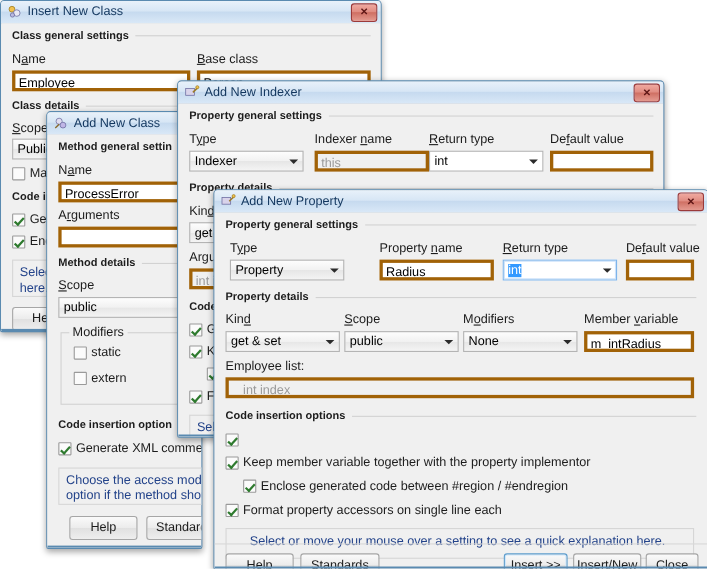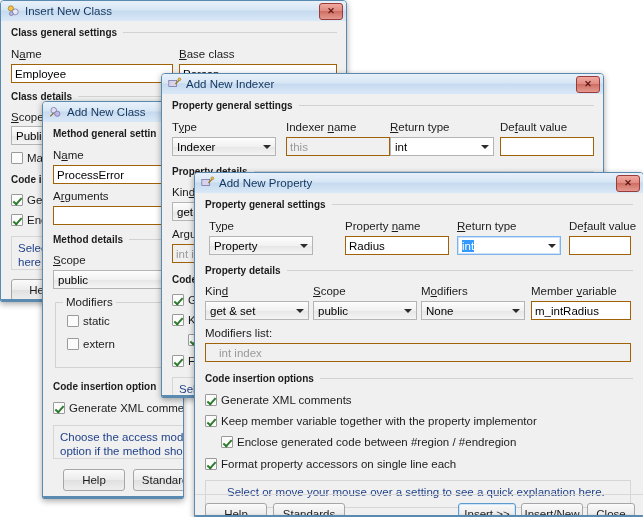--- a/index.html
+++ b/index.html
@@ -57,21 +57,21 @@
   .grp .rule{
     height:1px;background:#d2d2d2;margin-left:6px;flex:1 1 auto;
   }
   .lbl{
     position:absolute;font-size:11.5px;color:#1c1c1c;white-space:nowrap;
   }
   .lbl u{text-decoration:underline;}
   .txt{
     position:absolute;
     background:#ffffff;
-    border:1px solid #a16207;
+    border:3px solid #a16207;
     box-sizing:border-box;
     font-size:11.5px;
     color:#000;
     padding:2px 3px;
     line-height:14px;
     white-space:nowrap;overflow:hidden;
   }
   .txt.ph{color:#9a9a9a;}
   .txt.dis{background:#f0f0f0;color:#9a9a9a;}
   .combo{
@@ -372,30 +372,29 @@
       <span class="arrow"></span>
     </div>
     <div class="lbl" style="left:226px;top:92px;">M<u>o</u>difiers</div>
     <div class="combo" style="left:226px;top:108px;width:104px;height:19px;">
       <span>None</span>
       <span class="arrow"></span>
     </div>
     <div class="lbl" style="left:336px;top:92px;">Member <u>v</u>ariable</div>
     <div class="txt" style="left:336px;top:108px;width:100px;height:19px;">m_intRadius</div>
 
-    <div class="lbl" style="left:10px;top:134px;"><span>Modifiers list:</span></div>
+    <div class="lbl" style="left:10px;top:134px;"><span>Employee list:</span></div>
     <div class="txt dis ph" style="left:10px;top:150px;width:426px;height:19px;padding-left:13px;">int index</div>
 
     <div class="grp" style="left:10px;top:180px;width:428px;">
       <span>Code insertion options</span>
         <span class="rule"></span>
     </div>
     <div class="cb" style="left:10px;top:201px;">
       <span class="box checked"></span>
-      <span>Generate XML comments</span>
     </div>
     <div class="cb" style="left:10px;top:222px;">
       <span class="box checked"></span>
       <span>Keep member variable together with the property implementor</span>
     </div>
     <div class="cb" style="left:26px;top:243px;">
       <span class="box checked"></span>
       <span>Enclose generated code between #region / #endregion</span>
     </div>
     <div class="cb" style="left:10px;top:265px;">

